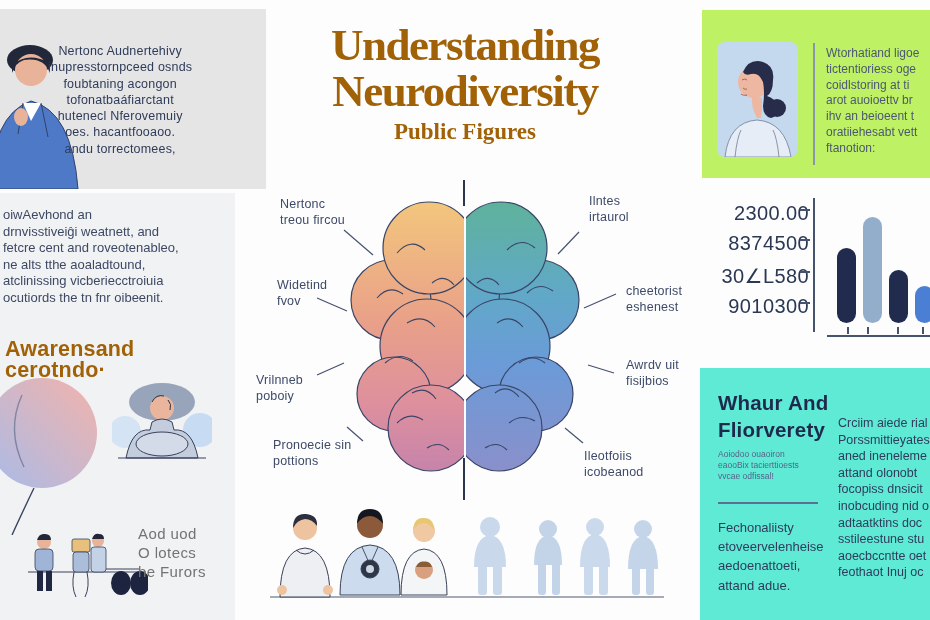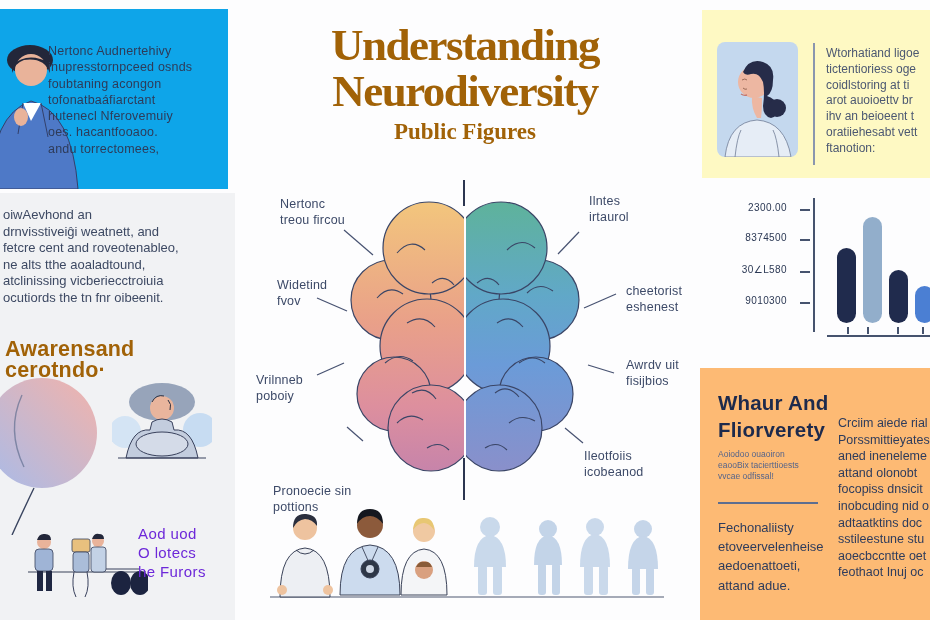--- a/index.html
+++ b/index.html
@@ -1,56 +1,56 @@
 <!DOCTYPE html>
 <html><head>
 <meta charset="utf-8">
 <style>
   html,body{margin:0;padding:0;background:#ffffff;}
   #canvas{position:relative;width:930px;height:620px;background:#fdfdfe;overflow:hidden;
           font-family:"Liberation Sans",sans-serif;}
   .abs{position:absolute;}
 
   
-  .panel-blue{left:0;top:9px;width:228px;height:180px;background:#0ea5e9;overflow:hidden;}
+  .panel-blue{left:0;top:9px;width:266px;height:180px;background:#e5e5e5;overflow:hidden;text-align:center;}
   .intro-text{left:48px;top:34px;font-size:12.5px;line-height:16.3px;color:#2e3b59;
               font-weight:500;letter-spacing:.2px;}
   .panel-gray{left:0;top:193px;width:235px;height:427px;background:#f1f2f4;overflow:hidden;}
   .para-text{left:3px;top:14px;font-size:13px;line-height:16.6px;color:#3d4963;}
   .section-heading{left:5px;top:146px;font-size:21.5px;line-height:20.5px;font-weight:bold;
                    color:#a16207;letter-spacing:.2px;}
-  .caption-text{left:138px;top:331px;font-size:15px;line-height:19px;color:#6d28d9;letter-spacing:.4px;}
+  .caption-text{left:138px;top:331px;font-size:15px;line-height:19px;color:#737373;letter-spacing:.4px;}
 
   
   .title-block{left:240px;top:22px;width:450px;text-align:center;
                font-family:"Liberation Serif",serif;color:#a16207;}
   .title-l1,.title-l2{font-size:45px;font-weight:bold;letter-spacing:-1.5px;line-height:46px;}
   .subtitle{font-size:23px;font-weight:600;letter-spacing:0;line-height:26px;margin-top:5px;}
 
   .vdiv{width:1.5px;background:#2c3550;}
 
   
   .blabel{position:absolute;font-size:12.5px;line-height:16px;color:#3d4a68;letter-spacing:.2px;}
 
   
-  .panel-gray-r{left:702px;top:10px;width:228px;height:168px;background:#fef9c3;}
+  .panel-gray-r{left:702px;top:10px;width:228px;height:168px;background:#bef264;}
   .profile-card{left:15px;top:32px;width:81px;height:115px;background:#c4d8ee;border-radius:8px;overflow:hidden;}
   .vdiv-r{left:111px;top:33px;width:1.5px;height:122px;background:#8a96ae;}
   .profile-text{left:124px;top:36px;font-size:12px;line-height:15.8px;color:#4c5872;}
 
-  .stat{position:absolute;left:690px;width:97px;text-align:right;font-size:10px;color:#2b3854;
+  .stat{position:absolute;left:712px;width:97px;text-align:right;font-size:20px;color:#2b3854;
         font-weight:500;letter-spacing:.4px;}
   .tick-h{position:absolute;width:10px;height:1.5px;background:#46536e;}
   .tick-v{position:absolute;width:1.5px;height:7px;background:#46536e;}
   .axis-v{left:813px;top:198px;width:1.5px;height:134px;background:#46536e;}
   .axis-h{left:827px;top:335px;width:103px;height:1.5px;background:#46536e;}
   #bars{left:827px;top:210px;width:103px;height:133px;}
   .bar{position:absolute;width:19px;border-radius:10px;}
 
-  .panel-blue-b{left:700px;top:368px;width:230px;height:252px;background:#fdba74;overflow:hidden;}
+  .panel-blue-b{left:700px;top:368px;width:230px;height:252px;background:#5eead4;overflow:hidden;}
   .info-heading{left:18px;top:22px;font-size:20.5px;line-height:26.5px;font-weight:bold;
                 color:#1d2a4c;letter-spacing:.2px;}
   .info-small{left:18px;top:81px;font-size:8.5px;line-height:10.8px;color:#55648a;font-weight:500;}
   .info-divider{left:18px;top:134px;width:100px;height:1.5px;background:#5d6e90;}
   .info-left{left:18px;top:150px;font-size:13px;line-height:19.2px;color:#2e3c5c;}
   .info-right{left:138px;top:47px;font-size:12.5px;line-height:16.6px;color:#2e3c5c;}
 </style>
 </head>
 <body>
 
@@ -225,21 +225,21 @@
     <div>treou fircou</div>
   </div>
   <div class="blabel" style="left:257px;top:277px;margin-left:20px;">
     <div>Widetind</div>
     <div>fvov</div>
   </div>
   <div class="blabel" style="left:256px;top:372px;">
     <div>Vrilnneb</div>
     <div>poboiy</div>
   </div>
-  <div class="blabel" style="left:273px;top:437px;margin-top:46px;">
+  <div class="blabel" style="left:273px;top:437px;">
     <div>Pronoecie sin</div>
     <div>pottions</div>
   </div>
   <div class="blabel" style="left:589px;top:193px;">
     <div>Ilntes</div>
     <div>irtaurol</div>
   </div>
   <div class="blabel" style="left:626px;top:283px;">
     <div>cheetorist</div>
     <div>eshenest</div>

